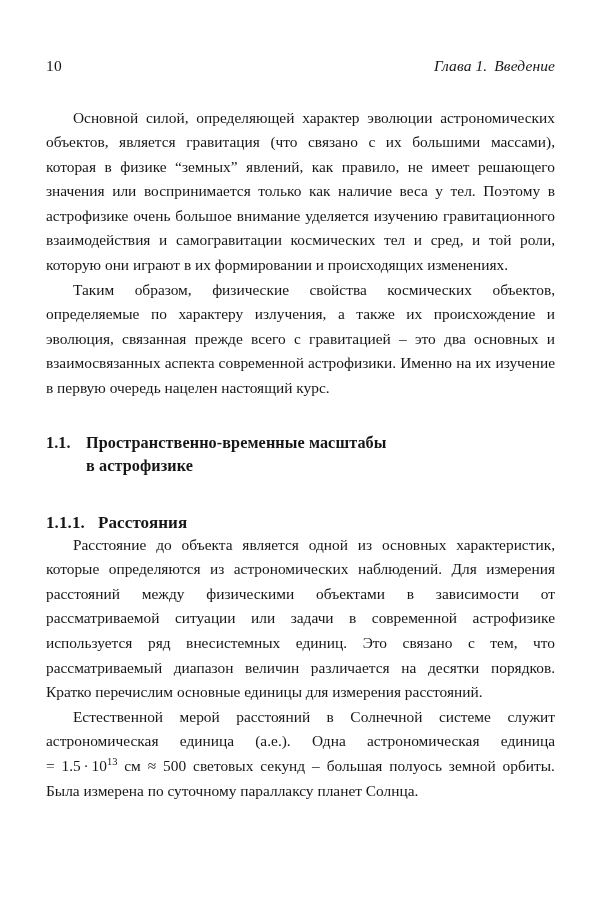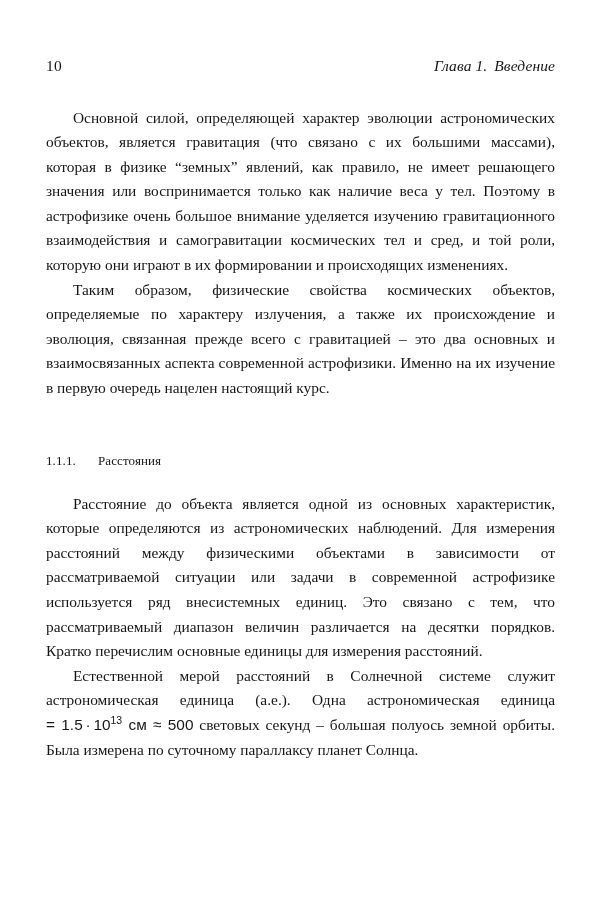--- a/index.html
+++ b/index.html
@@ -81,43 +81,42 @@
     padding-left: 40px;
     text-indent: -40px;
     letter-spacing: .1px;
   }
   h2.sec-head .num {
     display: inline-block;
     width: 40px;
     text-indent: 0;
   }
   h3.sub-head {
-    margin: 49px 0 0 0;
-    font-size: 13px;
+    margin: 33px 0 0 0;
+    font-size: 17px;
     line-height: 21px;
-    font-weight: normal;
+    font-weight: bold;
     padding-left: 52px;
     text-indent: -52px;
     letter-spacing: .1px;
   }
   h3.sub-head .num {
     display: inline-block;
     width: 52px;
     text-indent: 0;
   }
 
   .after-head {
-    margin-top: 21px;
   }
 
   
   .term-italic {
   }
   .math {
-    font-family: Liberation Sans, sans-serif;
+    font-family: Liberation Serif, serif;
     font-style: normal;
     white-space: nowrap;
   }
   .math .op {
     margin: 0 .18em;
   }
   .math sup {
     font-size: .68em;
     vertical-align: super;
     line-height: 0;
@@ -134,20 +133,23 @@
       <span class="head-title">
         <span class="chap-num">Глава 1.</span><span>Введение</span>
       </span>
     </div>
 
     <div class="body-block">
       <p class="para indent">Основной силой, определяющей характер эволюции астроно­мических объектов, является гравитация (что связано с их боль­шими массами), которая в физике “земных” явлений, как правило, не имеет решающего значения или воспринимается только как на­личие веса у тел. Поэтому в астрофизике очень большое внимание уделяется изучению гравитационного взаимодействия и самогра­витации космических тел и сред, и той роли, которую они играют в их формировании и происходящих изменениях.</p>
       <p class="para indent">Таким образом, физические свойства космических объектов, определяемые по характеру излучения, а также их происхождение и эволюция, связанная прежде всего с гравитацией – это два основ­ных и взаимосвязанных аспекта современной астрофизики. Имен­но на их изучение в первую очередь нацелен настоящий курс.</p>
     </div>
 
+    <h2 class="sec-head">
+      <span class="num">1.1.</span><span>Пространственно-временные масштабы</span><br><span>в астрофизике</span>
+    </h2>
 
     <h3 class="sub-head">
       <span class="num">1.1.1.</span><span>Расстояния</span>
     </h3>
 
     <div class="after-head">
       <p class="para indent">Расстояние до объекта является одной из основных характери­стик, которые определяются из астрономических наблюдений. Для измерения расстояний между физическими объектами в зависимо­сти от рассматриваемой ситуации или задачи в современной аст­рофизике используется ряд внесистемных единиц. Это связано с тем, что рассматриваемый диапазон величин различается на десят­ки порядков. Кратко перечислим основные единицы для измере­ния расстояний.</p>
       <p class="para indent"><span>Естественной мерой расстояний в Солнечной системе служит </span><span class="term-italic">астрономическая единица</span><span> (а.е.). Одна астрономическая единица </span><span class="math"><span>=</span> <span>1.5</span><span class="op">·</span><span>10</span><sup>13</sup> <span>см</span> <span>≈</span> <span>500</span></span> <span>световых секунд</span><span> – большая полуось земной орбиты. Была измерена по суточному параллаксу планет Солнца.</span></p>
     </div>
 

